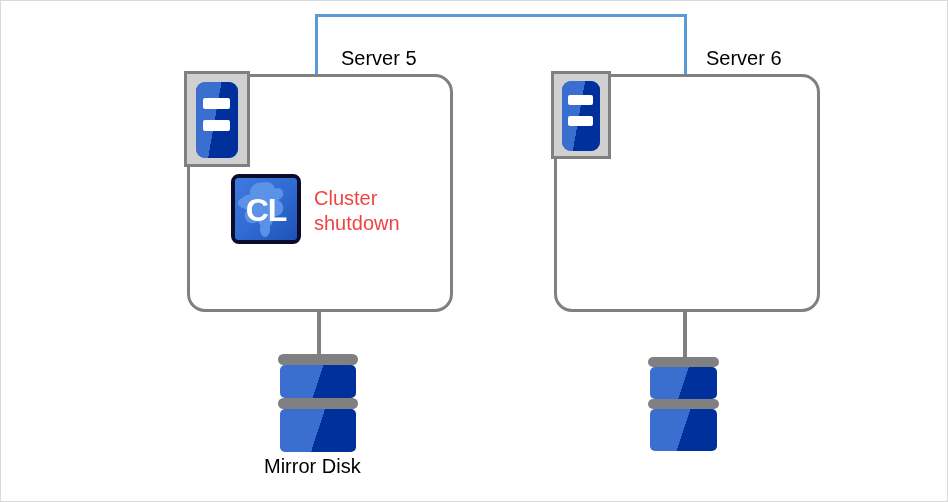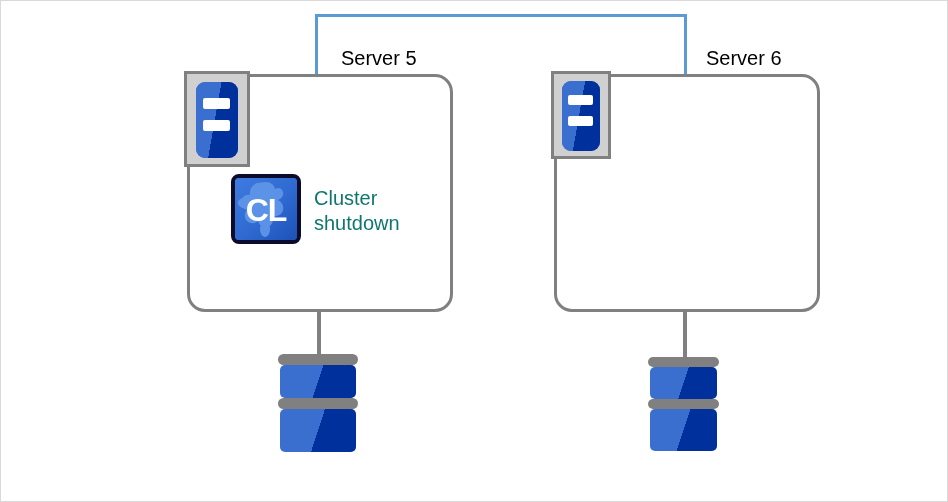--- a/index.html
+++ b/index.html
@@ -102,21 +102,21 @@
     border: 4px solid #0b0b2b;
     border-radius: 8px;
     background: #2f6ad0;
     box-sizing: border-box;
     overflow: hidden;
   }
   .cl-svg { position: absolute; top: 0; left: 0; }
   .cl-caption {
     position: absolute;
     font-size: 20px;
-    color: #0f766e;
+    color: #ef4444;
     line-height: 25px;
     white-space: pre-line;
   }
 </style>
 </head>
 <body>
 
 <div id="canvas">
 
   <div class="abs link-h" style="left:314px; top:13px; width:372px; height:3px;"></div>
@@ -168,20 +168,21 @@
     <div class="disk-plate" style="left:0px; top:0px; width:80px; height:11px;"></div>
     <div class="disk-slab" style="left:2px; top:11px; width:76px; height:33px;">
       <div class="disk-slab-inner"></div>
     </div>
     <div class="disk-plate" style="left:0px; top:44px; width:80px; height:11px;"></div>
     <div class="disk-slab" style="left:2px; top:55px; width:76px; height:43px;">
       <div class="disk-slab-inner"></div>
     </div>
   </div>
 
+  <div class="disk-label" style="left:263px; top:455px;">Mirror Disk</div>
 
   <div class="abs server-label" style="left:705px; top:47px;">Server 6</div>
 
   <div class="abs server-box" style="left:553px; top:73px; width:266px; height:238px;"></div>
 
   <div class="abs srv-frame" style="left:550px; top:70px; width:60px; height:88px;">
     <div class="srv-body" style="left:8px; top:7px; width:38px; height:70px;">
       <div class="srv-shade"></div>
       <div class="srv-bar" style="left:6px; top:14px; width:25px; height:10px;"></div>
       <div class="srv-bar" style="left:6px; top:35px; width:25px; height:10px;"></div>

